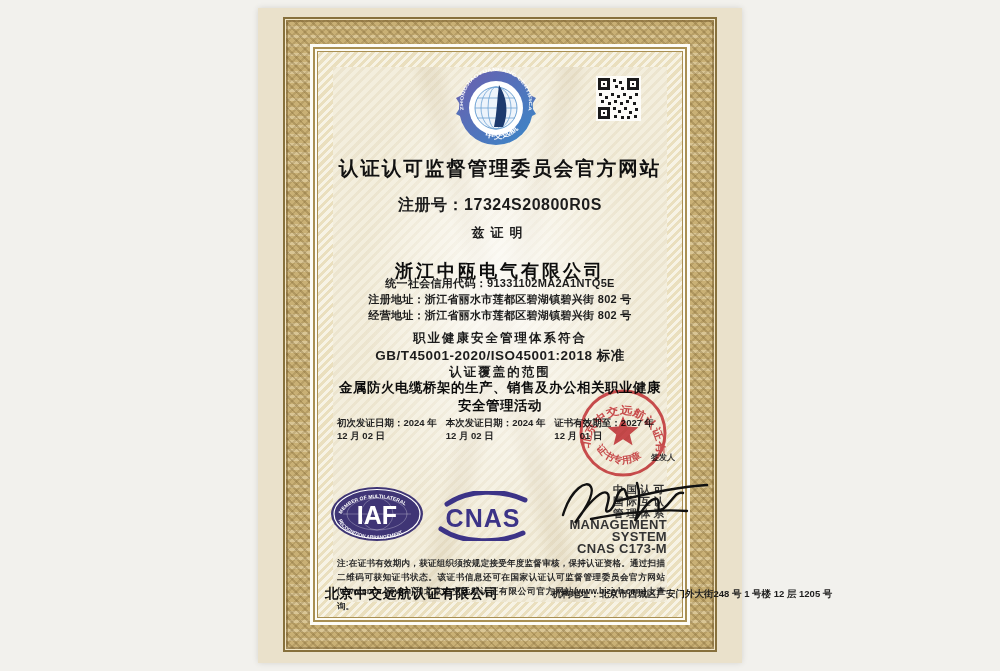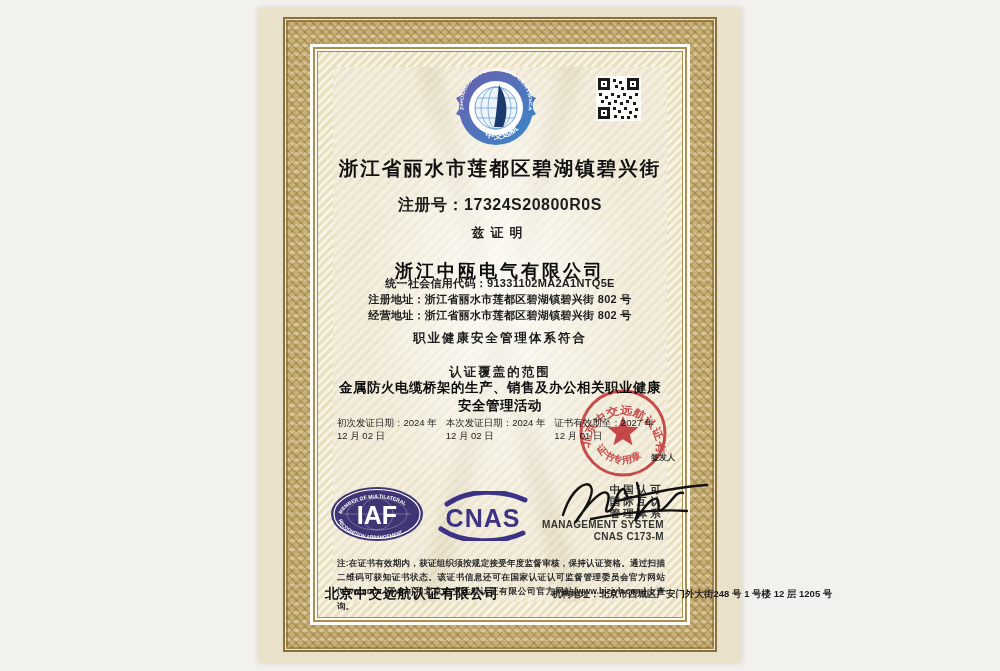--- a/index.html
+++ b/index.html
@@ -31,28 +31,28 @@
   .reg{top:128px;font-size:16px;font-weight:600;letter-spacing:.5px;}
   .certify{top:157px;font-size:13px;font-weight:600;letter-spacing:6px;}
   .company{top:176px;font-size:18px;font-weight:800;letter-spacing:3px;color:#0d0d0d;margin-top:16px;}
   .info1{top:209px;} .info2{top:225px;} .info3{top:241px;}
   .info{font-size:11px;font-weight:700;letter-spacing:.3px;}
   .conform{top:263px;font-size:12.5px;font-weight:600;letter-spacing:2px;}
   .standard{top:280px;font-size:13.5px;font-weight:700;letter-spacing:.5px;}
   .scopelab{top:297px;font-size:12.5px;font-weight:600;letter-spacing:2px;}
   .scopetxt{top:312px;font-size:13.5px;font-weight:800;letter-spacing:.5px;color:#0d0d0d;}
   .dates{top:350px;left:4px;right:4px;display:flex;justify-content:space-between;
-         font-size:9.5px;font-weight:400;color:#222;z-index:2;}
+         font-size:9.5px;font-weight:700;color:#222;z-index:2;}
   .seal{left:245px;top:321px;width:90px;height:90px;z-index:4;mix-blend-mode:multiply;opacity:.92;}
   .signer{top:385px;right:-8px;font-size:8px;font-weight:600;color:#333;}
   .signature{left:224px;top:404px;width:155px;height:58px;z-index:5;}
   .iaf{left:-4px;top:418px;} .cnas{left:102px;top:424px;}
   .cnblock{left:200px;top:416px;text-align:right;color:#333;}
   .cnblock .cjk{font-size:10.5px;font-weight:700;letter-spacing:3px;line-height:12px;}
-  .cnblock .lat{font-size:10px;font-weight:700;line-height:12px;letter-spacing:.3px;padding-left:9px;}
+  .cnblock .lat{font-size:13px;font-weight:700;line-height:12px;letter-spacing:.3px;padding-left:9px;}
   .note{top:489px;left:4px;right:2px;font-size:8.6px;font-weight:600;color:#2b2b2b;
         line-height:1.65;text-align:justify;}
   .bottomrow{top:518px;left:-8px;right:-6px;display:flex;align-items:center;gap:14px;}
   .issuer{font-size:13.5px;font-weight:800;letter-spacing:1px;color:#0d0d0d;white-space:nowrap;}
   .iaddr{font-size:9.5px;font-weight:700;color:#1c1c1c;white-space:nowrap;margin-left:39px;}
   .emblem{left:123px;top:1px;}
   .qr{left:263px;top:9px;}
 </style>
 </head>
 <body>
@@ -126,38 +126,39 @@
                   <rect x="28" y="31" width="3" height="3"></rect>
                 <rect x="33" y="35" width="3" height="3"></rect>
                   <rect x="39" y="32" width="3" height="3"></rect>
                 <rect x="18" y="39" width="3" height="3"></rect>
                   <rect x="25" y="40" width="3" height="3"></rect>
                   <rect x="31" y="40" width="3" height="3"></rect>
                   <rect x="38" y="39" width="3" height="3"></rect>
               </g>
             </svg>
 
-            <div class="abs row title">浙江省丽水市莲都区碧湖镇碧兴街</div>
+            <div class="abs row title">认证认可监督管理委员会官方网站</div>
             <div class="abs row reg">
               <span>注册号：</span><span>17324S20800R0S</span>
             </div>
             <div class="abs row certify">兹证明</div>
             <div class="abs row company">浙江中瓯电气有限公司</div>
 
             <div class="abs row info info1">
               <span>统一社会信用代码：</span><span>91331102MA2A1NTQ5E</span>
             </div>
             <div class="abs row info info2">
               <span>注册地址：</span><span>浙江省丽水市莲都区碧湖镇碧兴街 802 号</span>
             </div>
             <div class="abs row info info3">
               <span>经营地址：</span><span>浙江省丽水市莲都区碧湖镇碧兴街 802 号</span>
             </div>
 
             <div class="abs row conform">职业健康安全管理体系符合</div>
+            <div class="abs row standard">GB/T45001-2020/ISO45001:2018 标准</div>
             <div class="abs row scopelab">认证覆盖的范围</div>
             <div class="abs row scopetxt">金属防火电缆桥架的生产、销售及办公相关职业健康安全管理活动</div>
 
             <div class="abs dates">
               <span><span>初次发证日期：</span><span>2024 年 12 月 02 日</span></span>
               <span><span>本次发证日期：</span><span>2024 年 12 月 02 日</span></span>
               <span><span>证书有效期至：</span><span>2027 年 12 月 01 日</span></span>
             </div>
 
             <svg class="abs seal" viewBox="0 0 90 90">

